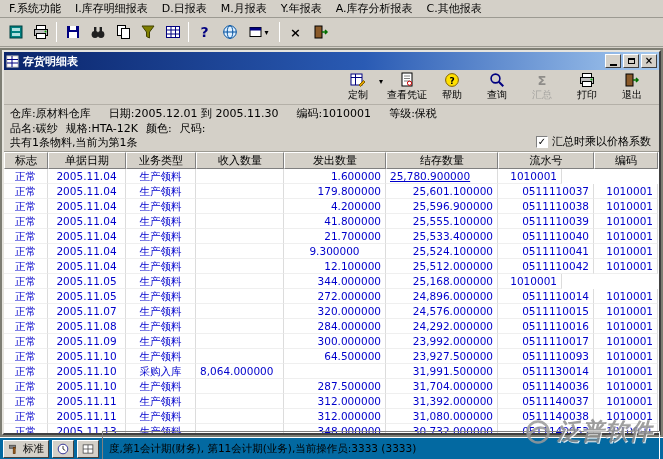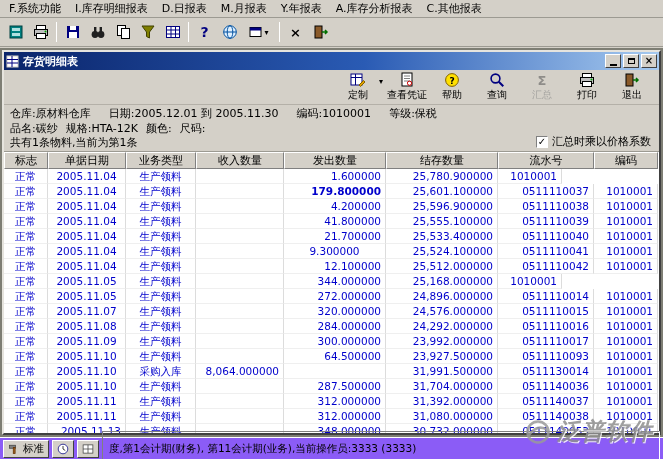--- a/index.html
+++ b/index.html
@@ -54,21 +54,21 @@
   .c-table { flex:1; background:#fff; overflow:hidden; border-top:1px solid #9c9a92; }
   .thead { display:flex; height:17px; }
   .th { flex:0 0 auto; background:#d4d0c8; border:1px solid; border-color:#fff #808080 #808080 #fff;
         display:flex; align-items:center; justify-content:center; font-size:11px; overflow:hidden; }
   .tbody { display:flex; flex-direction:column; }
   .tr { display:flex; flex:0 0 14.7px; }
   .td { flex:0 0 auto; color:#0000cc; font-size:10.5px; line-height:14px; padding:0 4px;
         border-right:1px solid #dcdcdc; border-bottom:1px solid #efefef;
         overflow:hidden; white-space:nowrap; }
   
-  .statusbar { position:absolute; bottom:0; left:0; right:0; height:22px; background:#8b5cf6;
+  .statusbar { position:absolute; bottom:0; left:0; right:0; height:22px; background:#0369a1;
                border-top:1px solid #fff; display:flex; align-items:center; padding:1px 3px; gap:3px; }
   .sb-btn { height:18px; background:#d4d0c8; border:1px solid; border-color:#fff #404040 #404040 #fff;
             display:flex; align-items:center; gap:3px; padding:0 4px; font-size:10.5px; }
   .sb-panel { flex:1; height:36px; border:1px solid; border-color:#808080 #fff #fff #808080;
               display:flex; align-items:center; padding:0 6px; font-size:10.5px;
               overflow:hidden; white-space:nowrap; }
   
   .watermark { position:absolute; right:10px; bottom:12px; display:flex; align-items:center; gap:5px;
                z-index:60; pointer-events:none; opacity:.85; }
   .watermark .wm-text { color:#8f8f8f; font-size:23px; font-weight:bold; font-style:italic;
@@ -322,29 +322,29 @@
           <div class="th" style="width: 96px;">流水号</div>
           <div class="th" style="width: 64px;">编码</div>
         </div>
       <div class="tbody">
           <div class="tr">
             <div class="td" style="width: 44px; text-align: center;">正常</div>
             <div class="td" style="width: 78px; text-align: center;">2005.11.04</div>
             <div class="td" style="width: 70px; text-align: center;">生产领料</div>
             <div class="td" style="width: 88px; text-align: right;"></div>
             <div class="td" style="width: 102px; text-align: right;">1.600000</div>
-            <div class="td" style="width: 112px; text-align: right;">25,780.900000</div>
-            <div class="td" style="width: 64px; text-align: right;">1010001</div>
-          </div>
-          <div class="tr">
-            <div class="td" style="width: 44px; text-align: center;">正常</div>
-            <div class="td" style="width: 78px; text-align: center;">2005.11.04</div>
-            <div class="td" style="width: 70px; text-align: center;">生产领料</div>
-            <div class="td" style="width: 88px; text-align: right;"></div>
-            <div class="td" style="width: 102px; text-align: right; font-weight: bold;">179.800000</div>
+            <div class="td" style="width: 112px; text-align: left; text-decoration: underline;">25,780.900000</div>
+            <div class="td" style="width: 64px; text-align: right;">1010001</div>
+          </div>
+          <div class="tr">
+            <div class="td" style="width: 44px; text-align: center;">正常</div>
+            <div class="td" style="width: 78px; text-align: center;">2005.11.04</div>
+            <div class="td" style="width: 70px; text-align: center;">生产领料</div>
+            <div class="td" style="width: 88px; text-align: right;"></div>
+            <div class="td" style="width: 102px; text-align: right;">179.800000</div>
             <div class="td" style="width: 112px; text-align: right;">25,601.100000</div>
             <div class="td" style="width: 96px; text-align: right;">0511110037</div>
             <div class="td" style="width: 64px; text-align: right;">1010001</div>
           </div>
           <div class="tr">
             <div class="td" style="width: 44px; text-align: center;">正常</div>
             <div class="td" style="width: 78px; text-align: center;">2005.11.04</div>
             <div class="td" style="width: 70px; text-align: center;">生产领料</div>
             <div class="td" style="width: 88px; text-align: right;"></div>
             <div class="td" style="width: 102px; text-align: right;">4.200000</div>
@@ -448,21 +448,21 @@
             <div class="td" style="width: 88px; text-align: right;"></div>
             <div class="td" style="width: 102px; text-align: right;">64.500000</div>
             <div class="td" style="width: 112px; text-align: right;">23,927.500000</div>
             <div class="td" style="width: 96px; text-align: right;">0511110093</div>
             <div class="td" style="width: 64px; text-align: right;">1010001</div>
           </div>
           <div class="tr">
             <div class="td" style="width: 44px; text-align: center;">正常</div>
             <div class="td" style="width: 78px; text-align: center;">2005.11.10</div>
             <div class="td" style="width: 70px; text-align: center;">采购入库</div>
-            <div class="td" style="width: 88px; text-align: right;">8,064.000000</div>
+            <div class="td" style="width: 88px; text-align: left;">8,064.000000</div>
             <div class="td" style="width: 102px; text-align: right;"></div>
             <div class="td" style="width: 112px; text-align: right;">31,991.500000</div>
             <div class="td" style="width: 96px; text-align: right;">0511130014</div>
             <div class="td" style="width: 64px; text-align: right;">1010001</div>
           </div>
           <div class="tr">
             <div class="td" style="width: 44px; text-align: center;">正常</div>
             <div class="td" style="width: 78px; text-align: center;">2005.11.10</div>
             <div class="td" style="width: 70px; text-align: center;">生产领料</div>
             <div class="td" style="width: 88px; text-align: right;"></div>
@@ -486,21 +486,21 @@
             <div class="td" style="width: 78px; text-align: center;">2005.11.11</div>
             <div class="td" style="width: 70px; text-align: center;">生产领料</div>
             <div class="td" style="width: 88px; text-align: right;"></div>
             <div class="td" style="width: 102px; text-align: right;">312.000000</div>
             <div class="td" style="width: 112px; text-align: right;">31,080.000000</div>
             <div class="td" style="width: 96px; text-align: right;">0511140038</div>
             <div class="td" style="width: 64px; text-align: right;">1010001</div>
           </div>
           <div class="tr">
             <div class="td" style="width: 44px; text-align: center;">正常</div>
-            <div class="td" style="width: 78px; text-align: right;">2005.11.13</div>
+            <div class="td" style="width: 78px; text-align: center;">2005.11.13</div>
             <div class="td" style="width: 70px; text-align: center;">生产领料</div>
             <div class="td" style="width: 88px; text-align: right;"></div>
             <div class="td" style="width: 102px; text-align: right;">348.000000</div>
             <div class="td" style="width: 112px; text-align: right;">30,732.000000</div>
             <div class="td" style="width: 96px; text-align: right;">0511140053</div>
             <div class="td" style="width: 64px; text-align: right;">1010001</div>
           </div>
         </div>
     </div>
 

